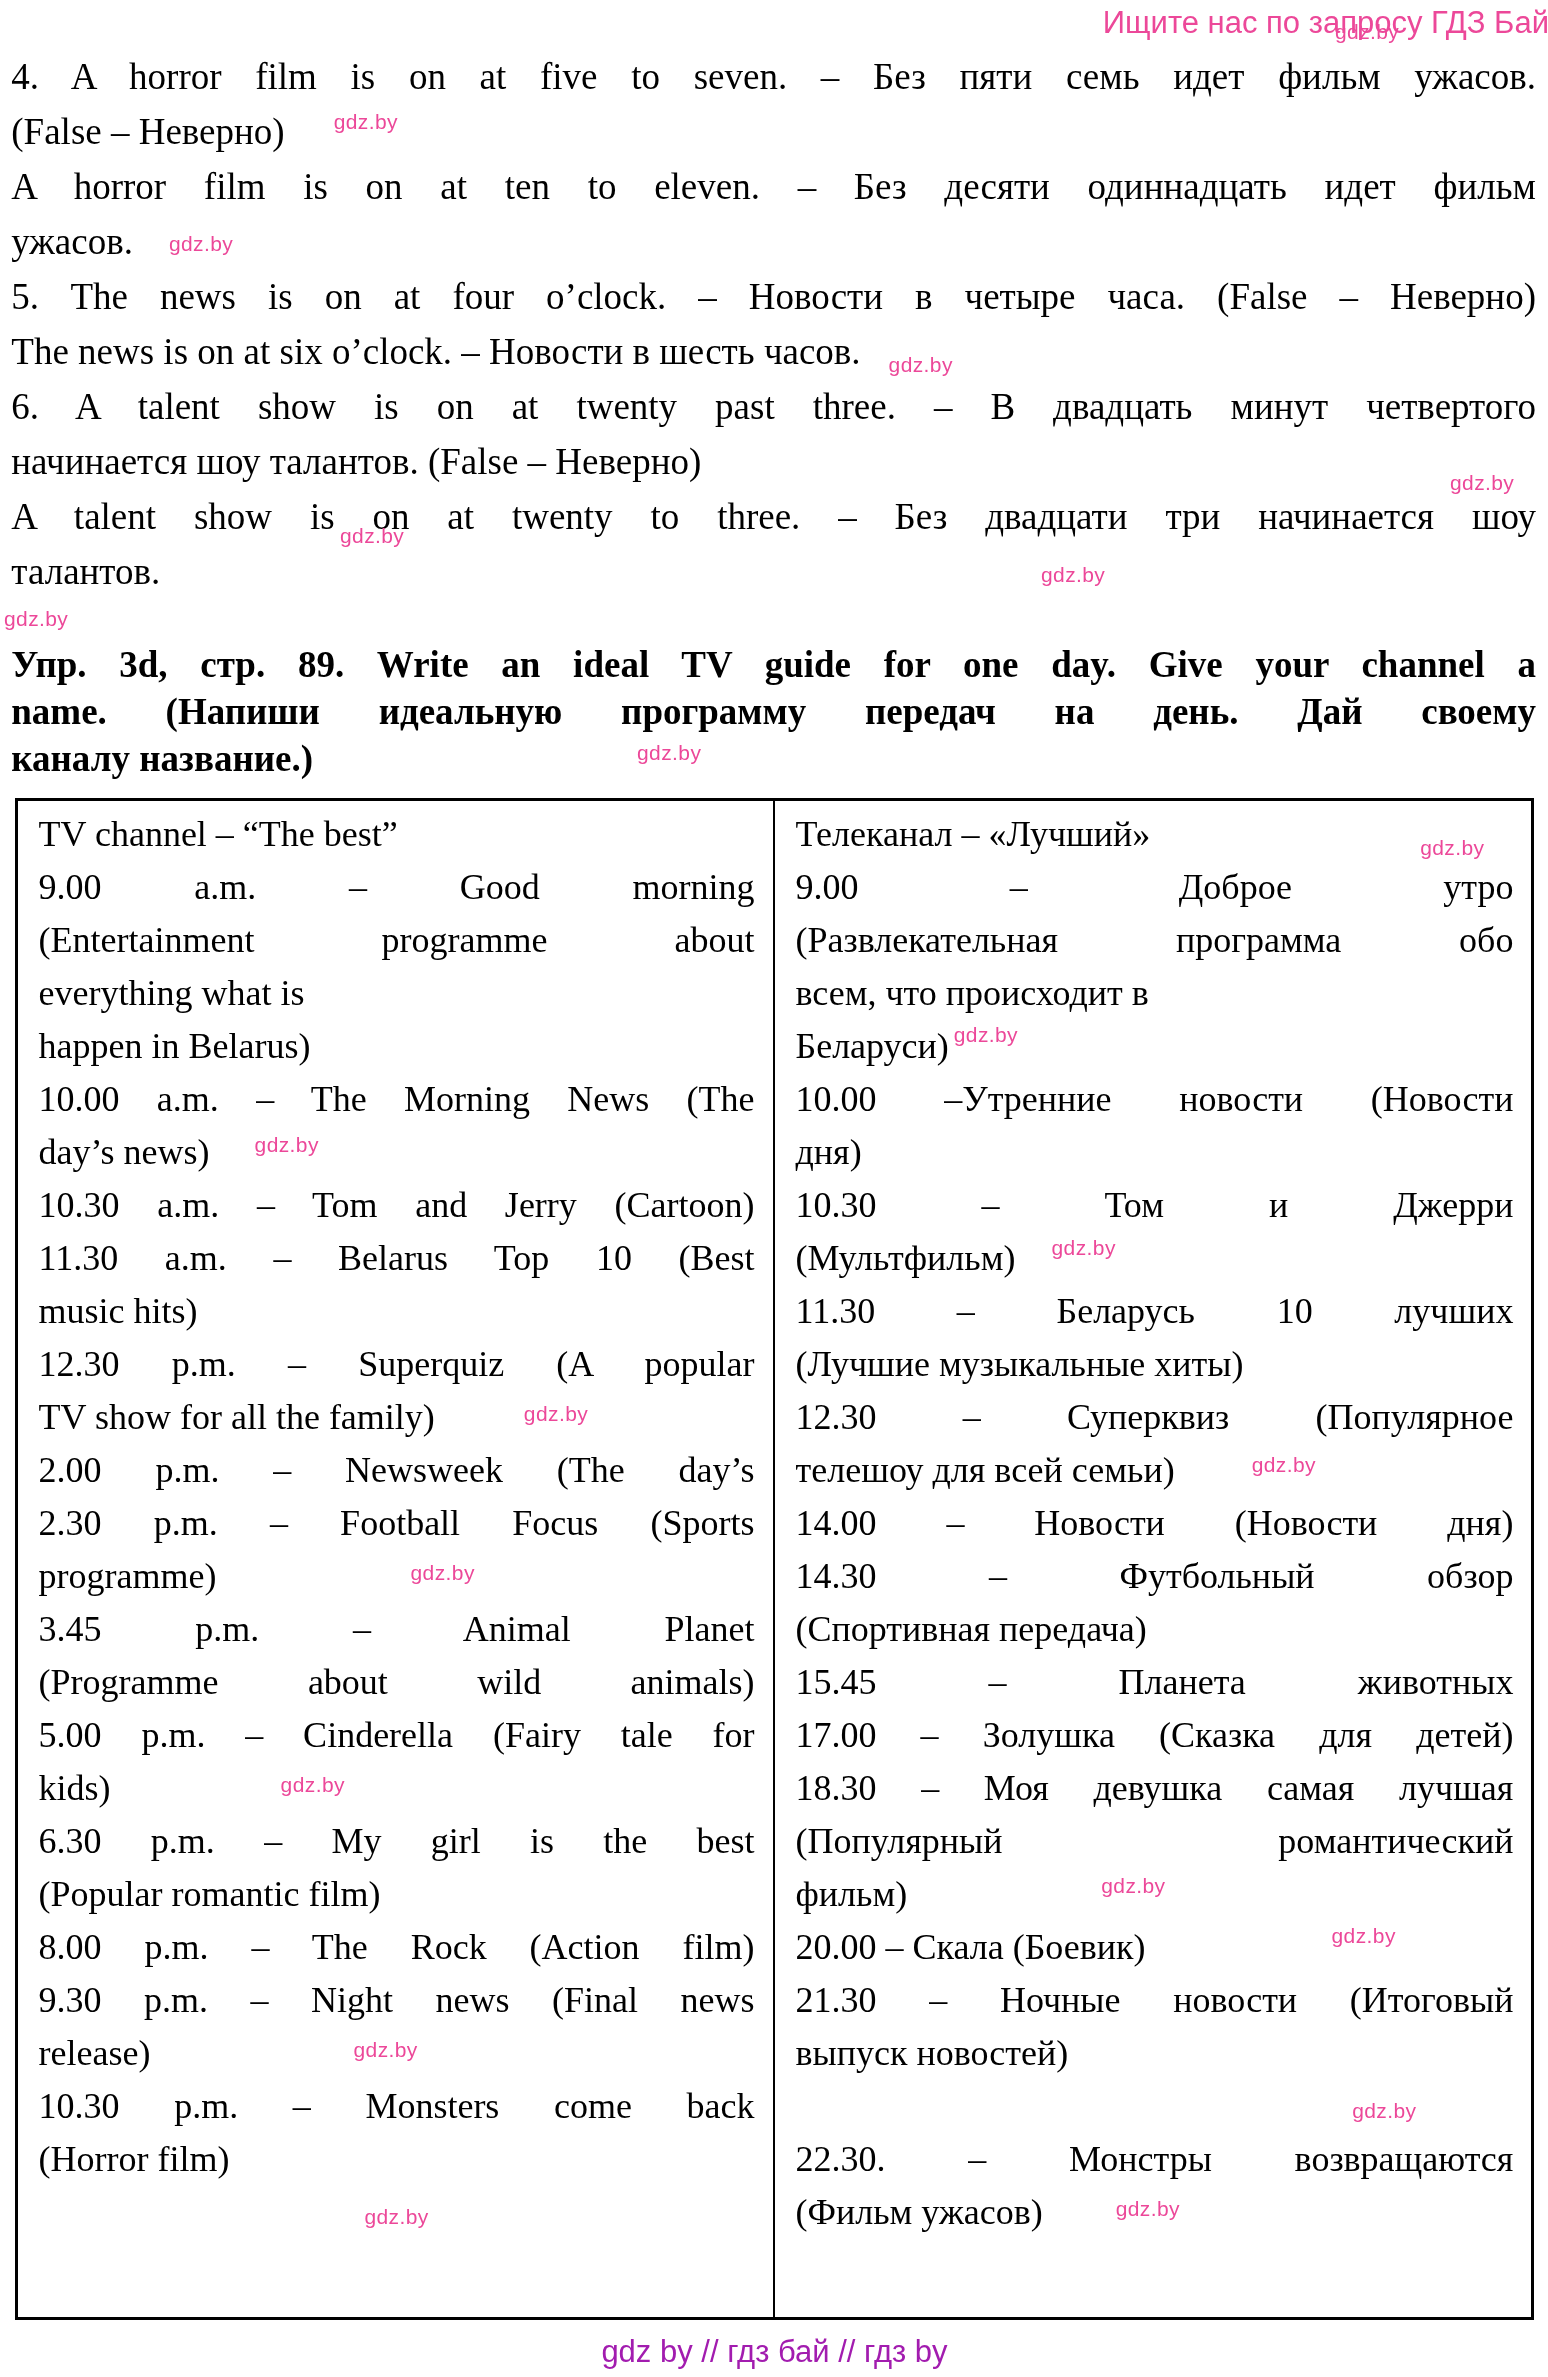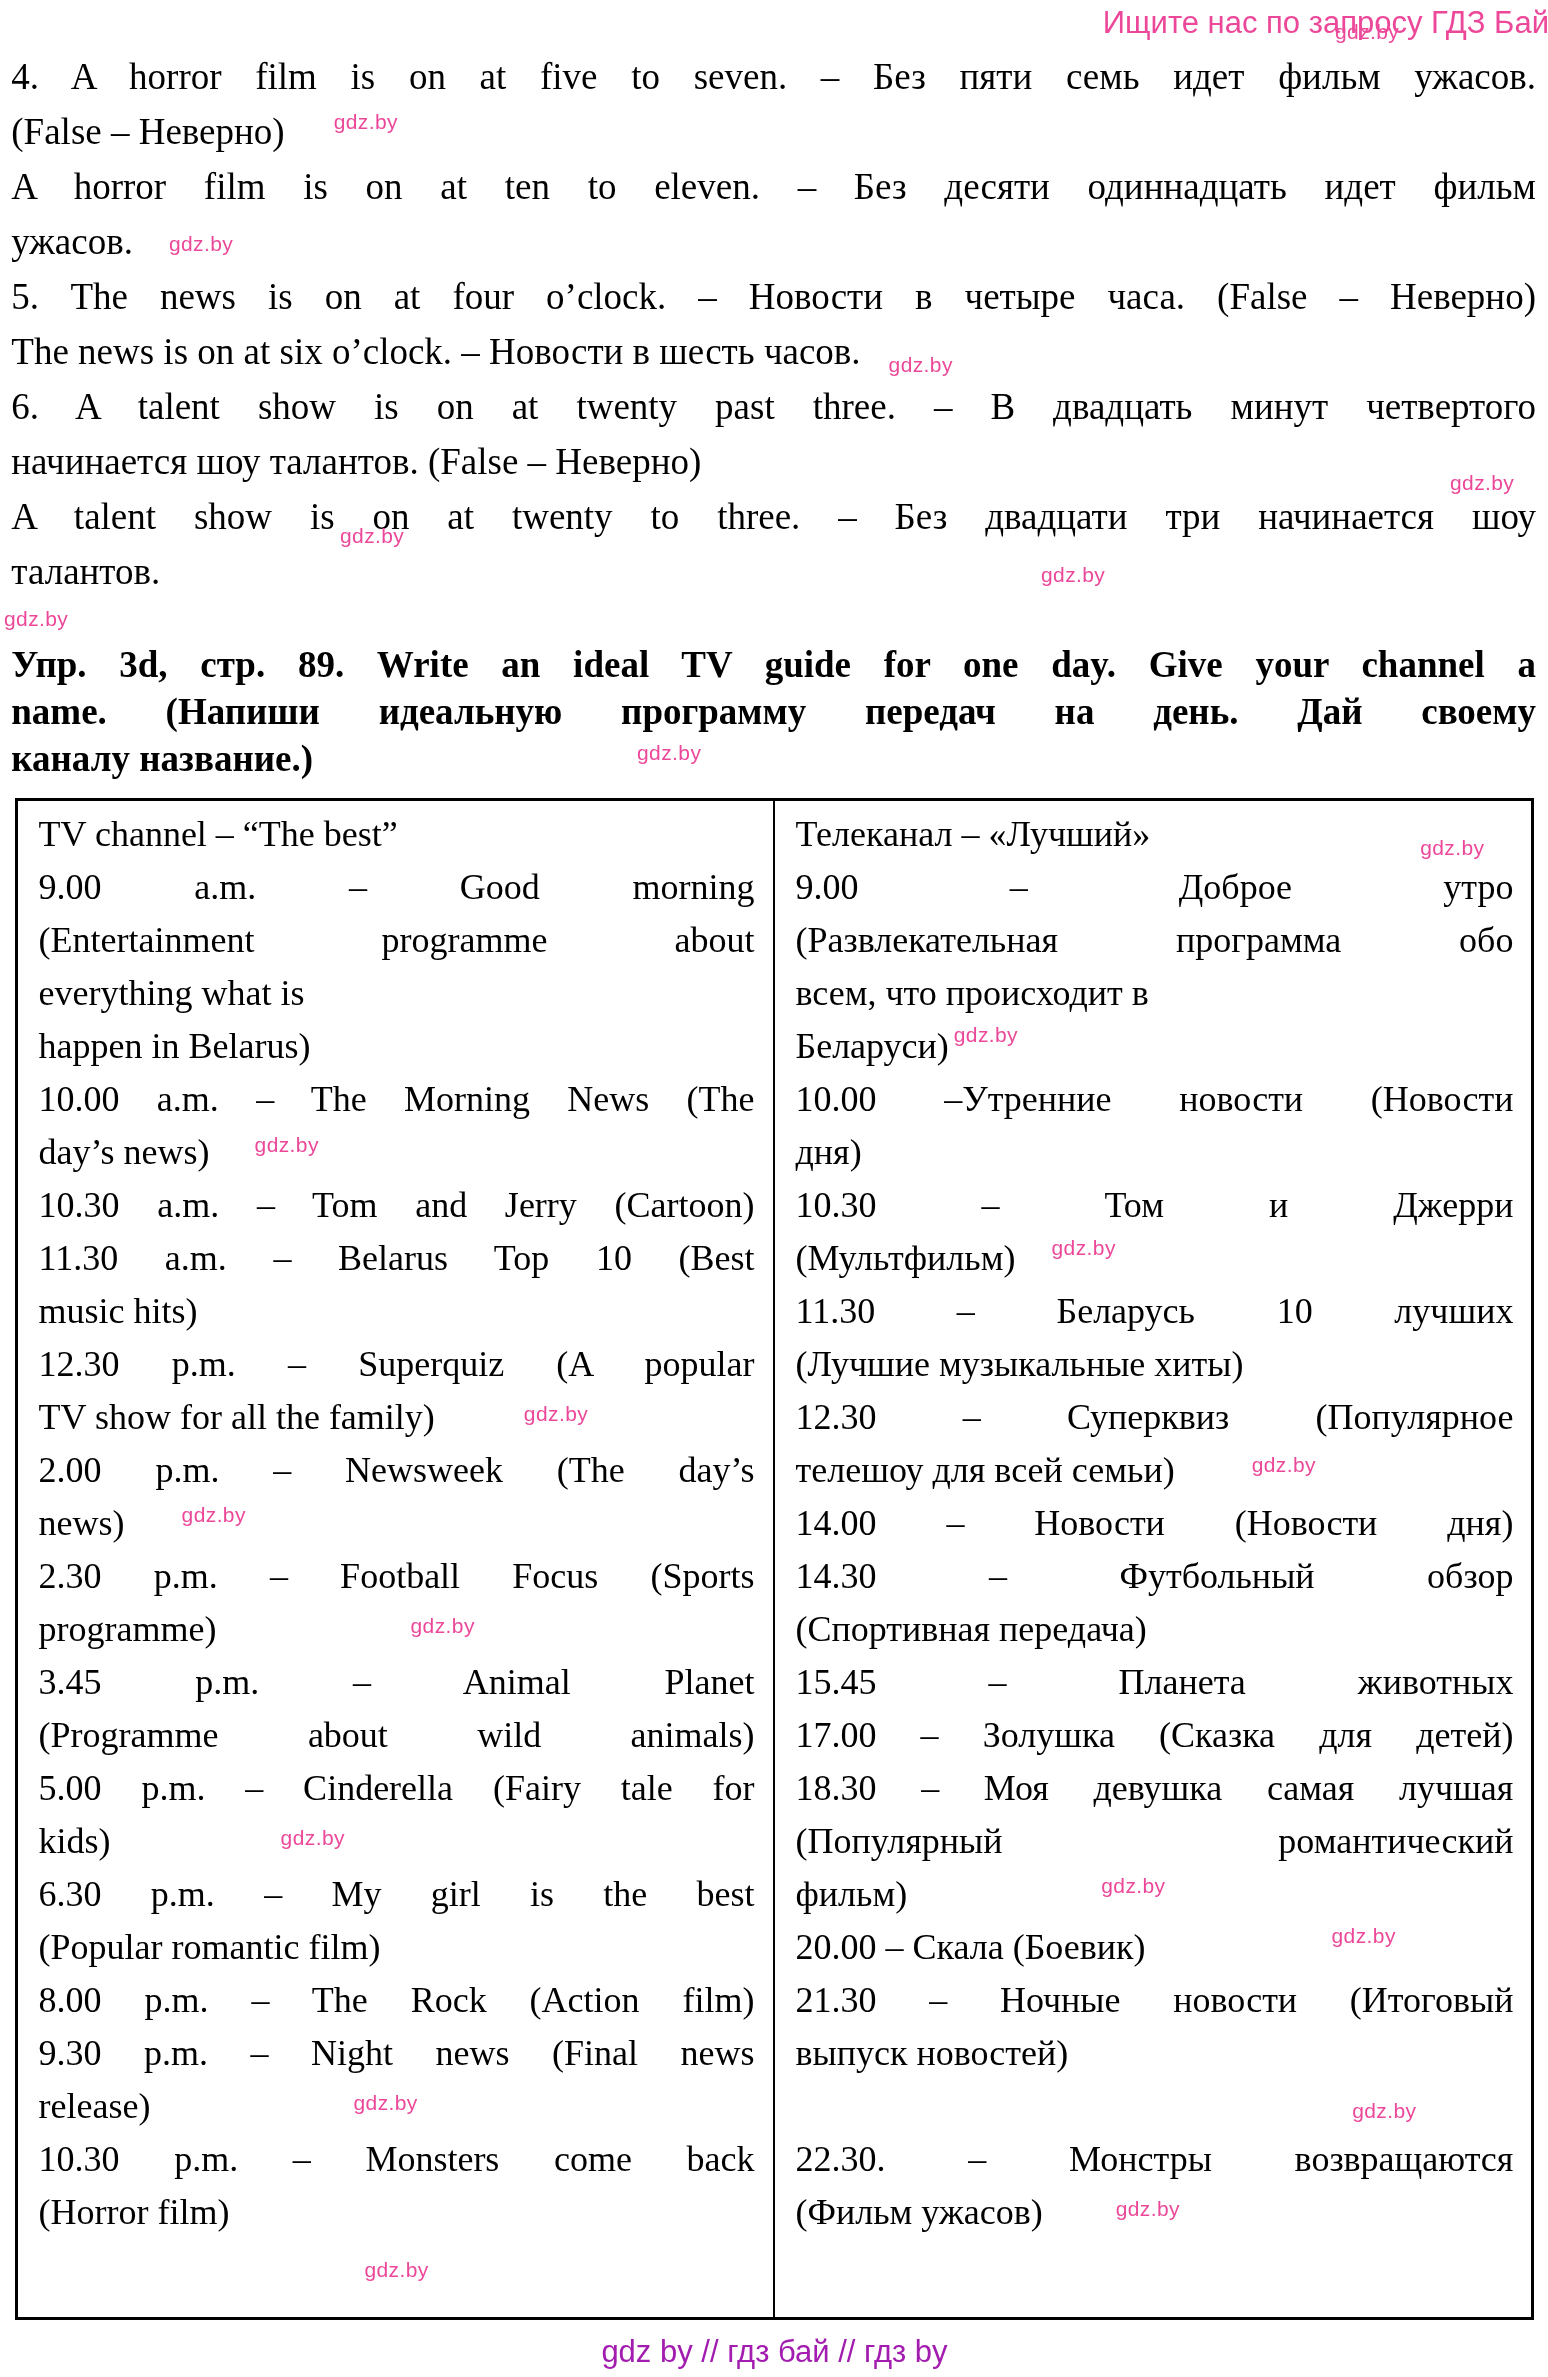--- a/index.html
+++ b/index.html
@@ -111,21 +111,20 @@
         <div class="tline">everything what is</div>
         <div class="tline">happen in Belarus)</div>
         <div class="tline j">10.00 a.m. – The Morning News (The</div>
         <div class="tline">day’s news)<span class="wm after" style="margin-left: 45px; vertical-align: 11.3px;">gdz.by</span></div>
         <div class="tline j">10.30 a.m. – Tom and Jerry (Cartoon)</div>
         <div class="tline j">11.30 a.m. – Belarus Top 10 (Best</div>
         <div class="tline">music hits)</div>
         <div class="tline j">12.30 p.m. – Superquiz (A popular</div>
         <div class="tline">TV show for all the family)<span class="wm after" style="margin-left: 89px; vertical-align: 8px;">gdz.by</span></div>
         <div class="tline j">2.00 p.m. – Newsweek (The day’s</div>
-        <div class="tline">news)<span class="wm after" style="margin-left: 57px; vertical-align: 13px;">gdz.by</span></div>
         <div class="tline j">2.30 p.m. – Football Focus (Sports</div>
         <div class="tline">programme)<span class="wm after" style="margin-left: 194px; vertical-align: 8px;">gdz.by</span></div>
         <div class="tline j">3.45 p.m. – Animal Planet</div>
         <div class="tline j">(Programme about wild animals)</div>
         <div class="tline j">5.00 p.m. – Cinderella (Fairy tale for</div>
         <div class="tline">kids)<span class="wm after" style="margin-left: 170px; vertical-align: 8px;">gdz.by</span></div>
         <div class="tline j">6.30 p.m. – My girl is the best</div>
         <div class="tline">(Popular romantic film)</div>
         <div class="tline j">8.00 p.m. – The Rock (Action film)</div>
         <div class="tline j">9.30 p.m. – Night news (Final news</div>

